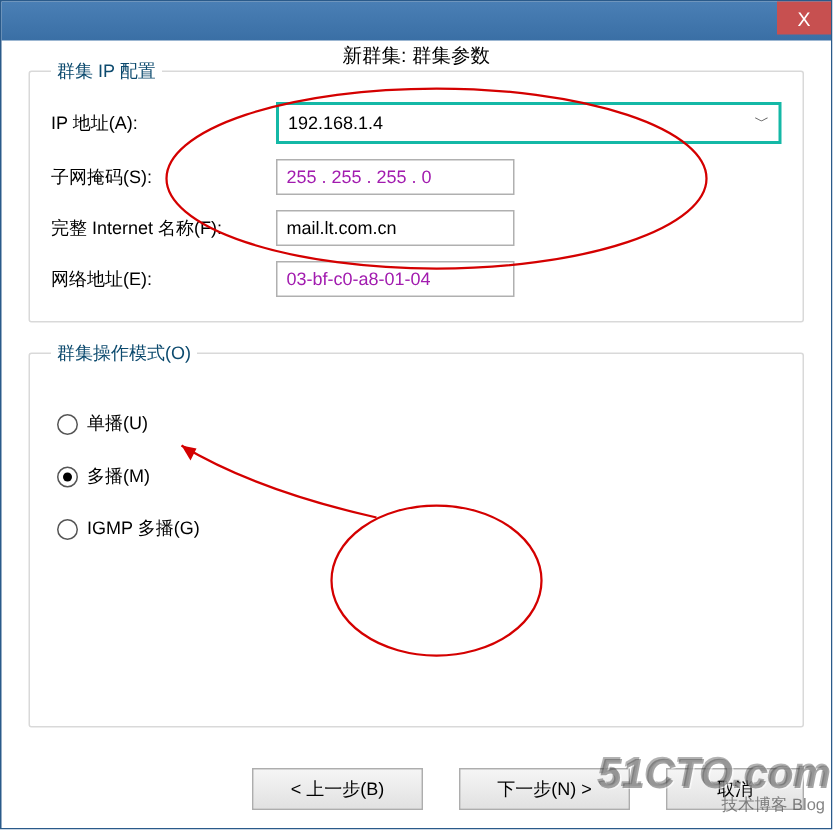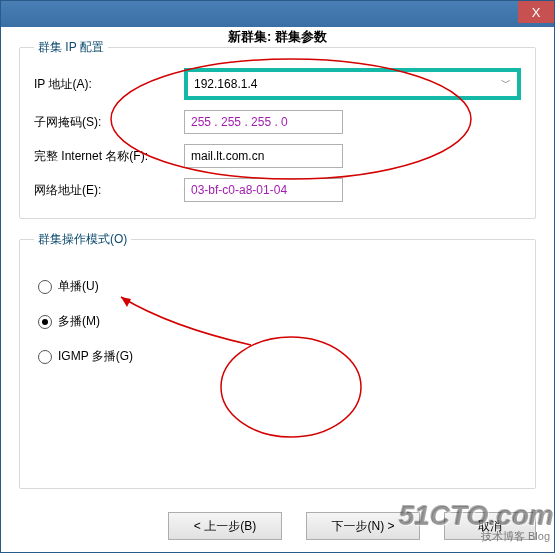--- a/index.html
+++ b/index.html
@@ -26,21 +26,21 @@
     background: linear-gradient(#4a7fb5, #3a6fa5);
     display: flex;
     align-items: center;
     justify-content: center;
     position: relative;
     color: #000;
   }
   .titlebar-text {
     color: #000;
     font-size: 13px;
-    font-weight: bold;
+    font-weight: normal;
     margin-top: 46px;
   }
   .close-btn {
     position: absolute;
     right: 0;
     top: 0;
     width: 36px;
     height: 22px;
     background: #c75050;
     color: #fff;
@@ -72,21 +72,21 @@
     align-items: center;
     margin-bottom: 10px;
   }
   .row .lbl {
     width: 150px;
     flex-shrink: 0;
   }
   .select-wrap {
     flex: 1;
     height: 24px;
-    border: 4px solid #14b8a6;
+    border: 2px solid #14b8a6;
     display: flex;
     align-items: center;
     padding: 0 6px;
     position: relative;
     background: #fff;
   }
   .select-wrap .chev {
     position: absolute;
     right: 6px;
     top: 4px;

